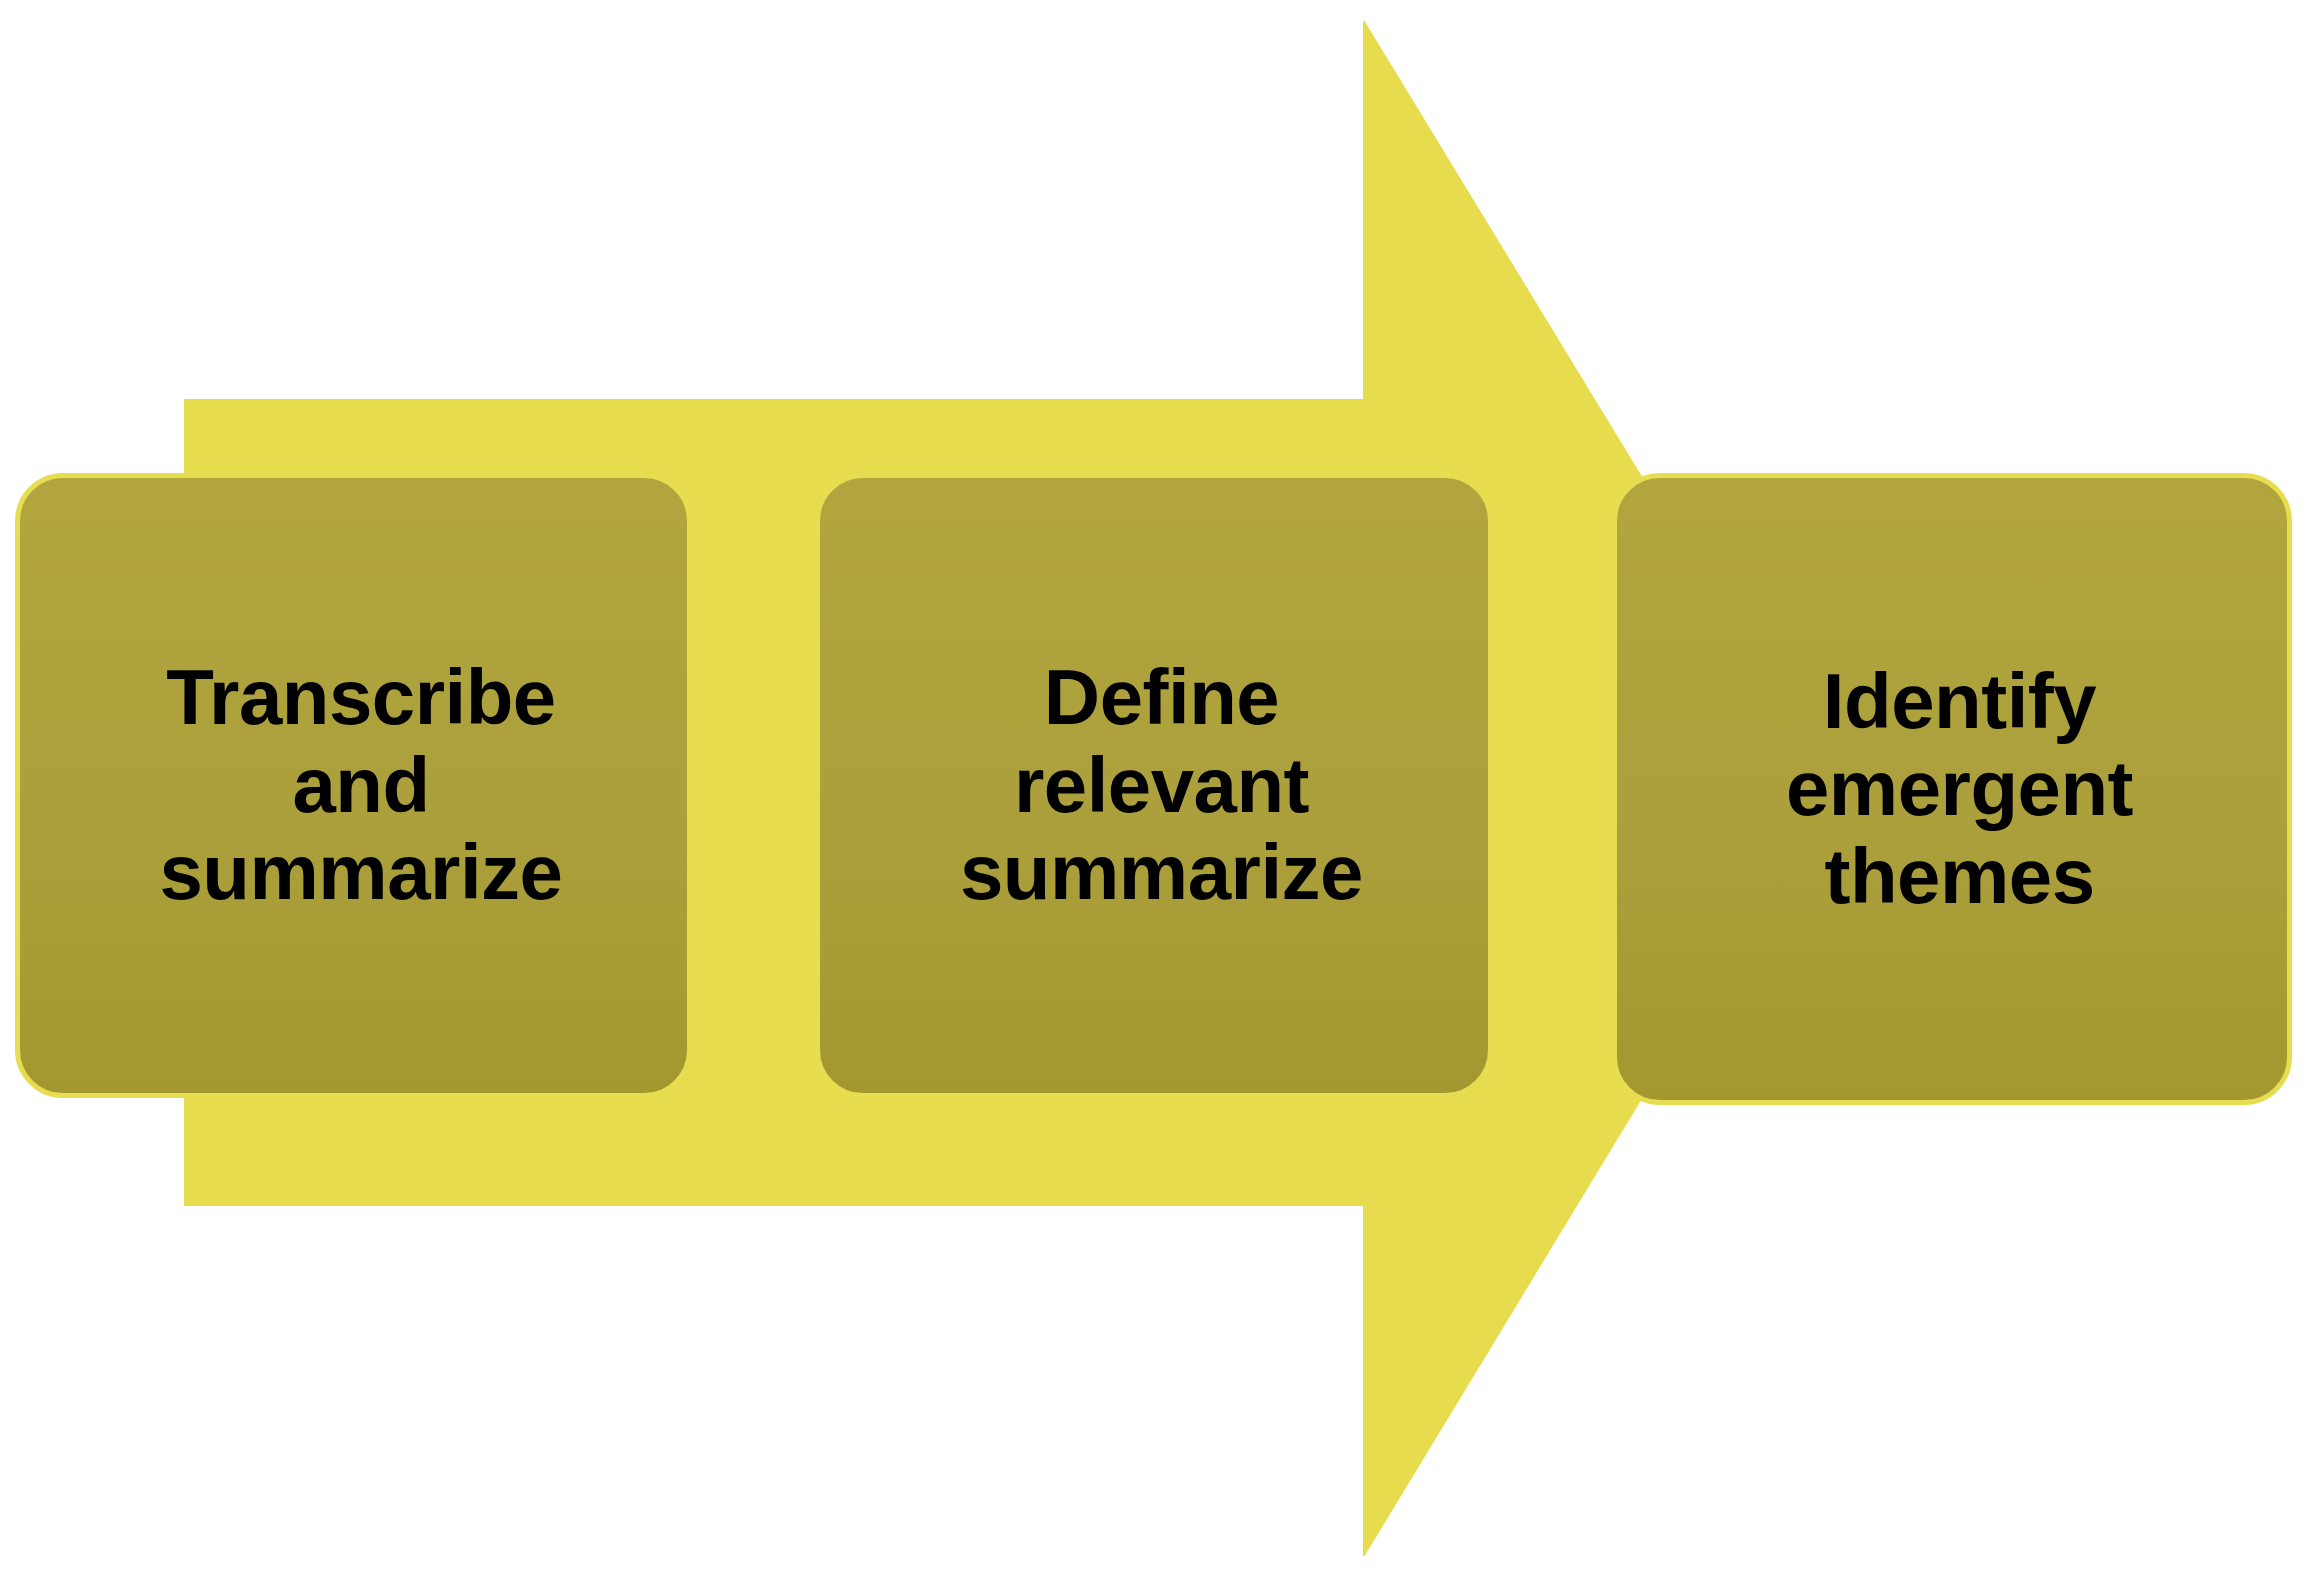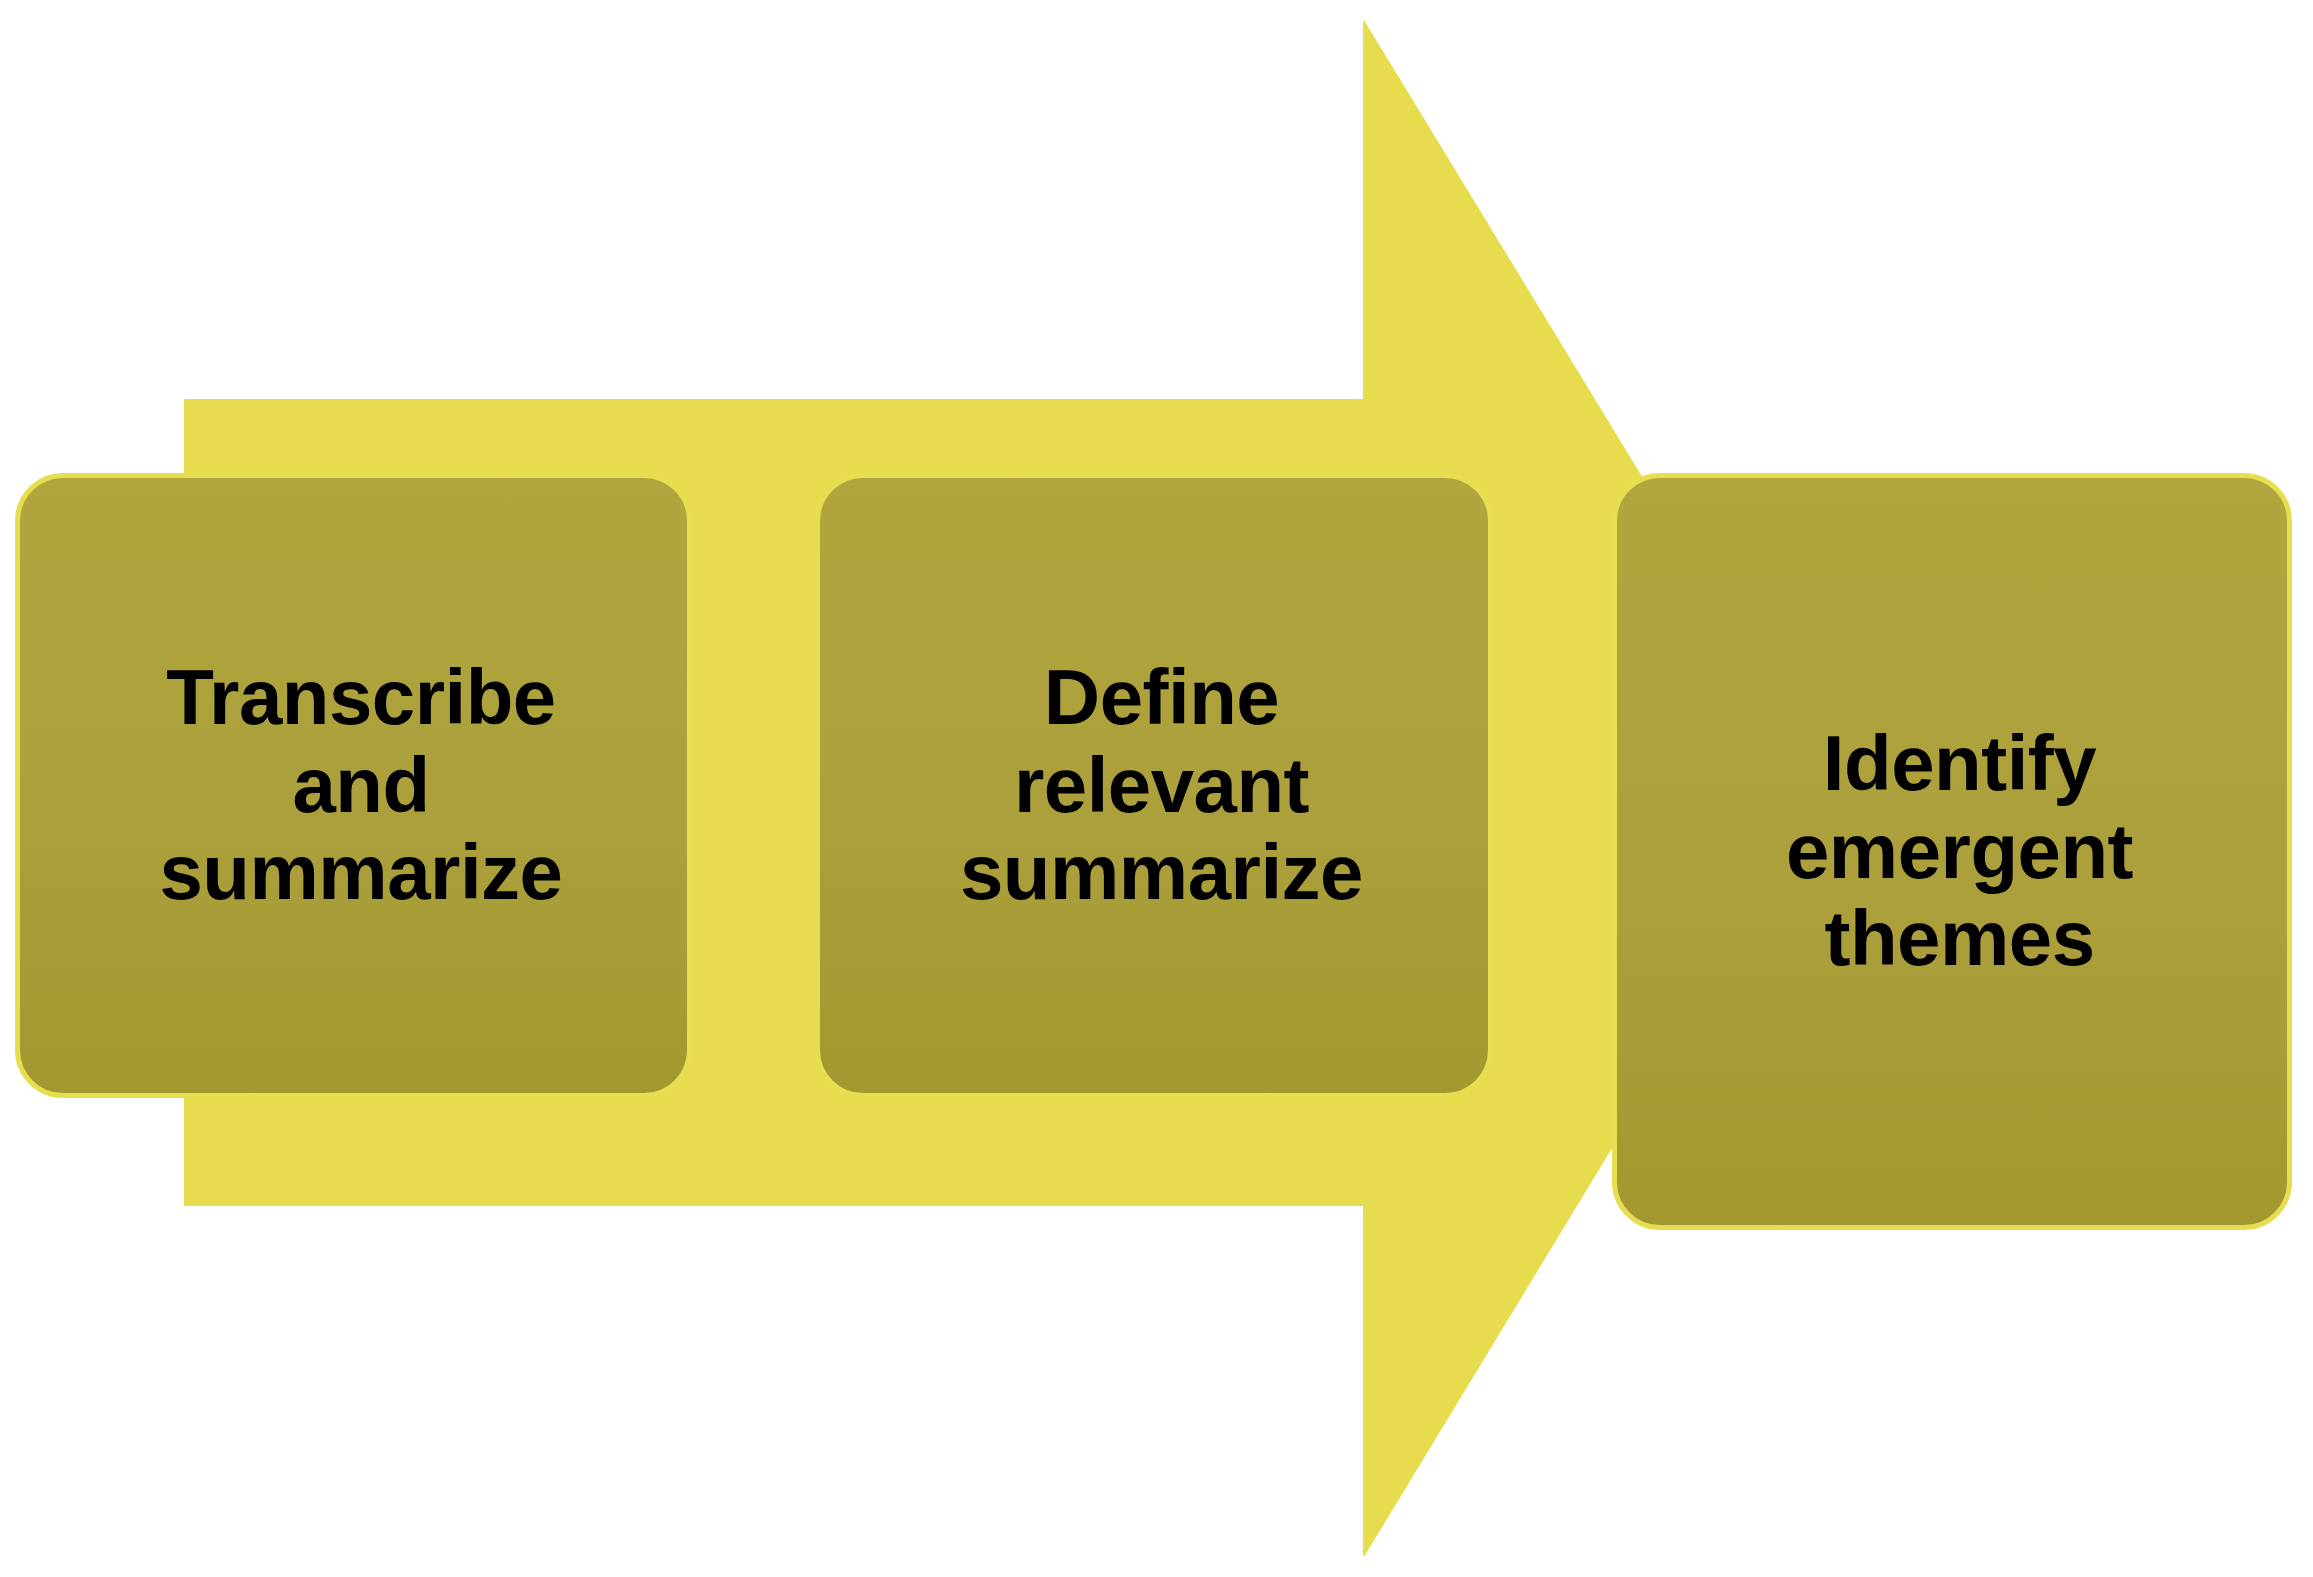--- a/index.html
+++ b/index.html
@@ -40,21 +40,21 @@
     font-family: "Liberation Sans", sans-serif;
     font-weight: bold;
     font-size: 78px;
     line-height: 1.12;
     letter-spacing: -0.5px;
     white-space: pre-line;
     padding: 0 14px;
   }
   #box-1 { left: 15px;   top: 473px; width: 677px; height: 625px; }
   #box-2 { left: 815px;  top: 473px; width: 678px; height: 625px; }
-  #box-3 { left: 1612px; top: 473px; width: 680px; height: 757px; }
+  #box-3 { left: 1612px; top: 473px; width: 680px; height: 632px; }
 </style>
 </head>
 <body>
 
 <div id="stage">
 
   <svg id="arrow-svg" viewBox="0 0 2313 1577" preserveAspectRatio="none" aria-hidden="true">
     <polygon points="185,400 1364,400 1364,22 1830,787 1364,1555 1364,1205 185,1205" fill="#E6DC4E" stroke="#E6DC4E" stroke-width="2" stroke-linejoin="round"></polygon>
   </svg>
 

